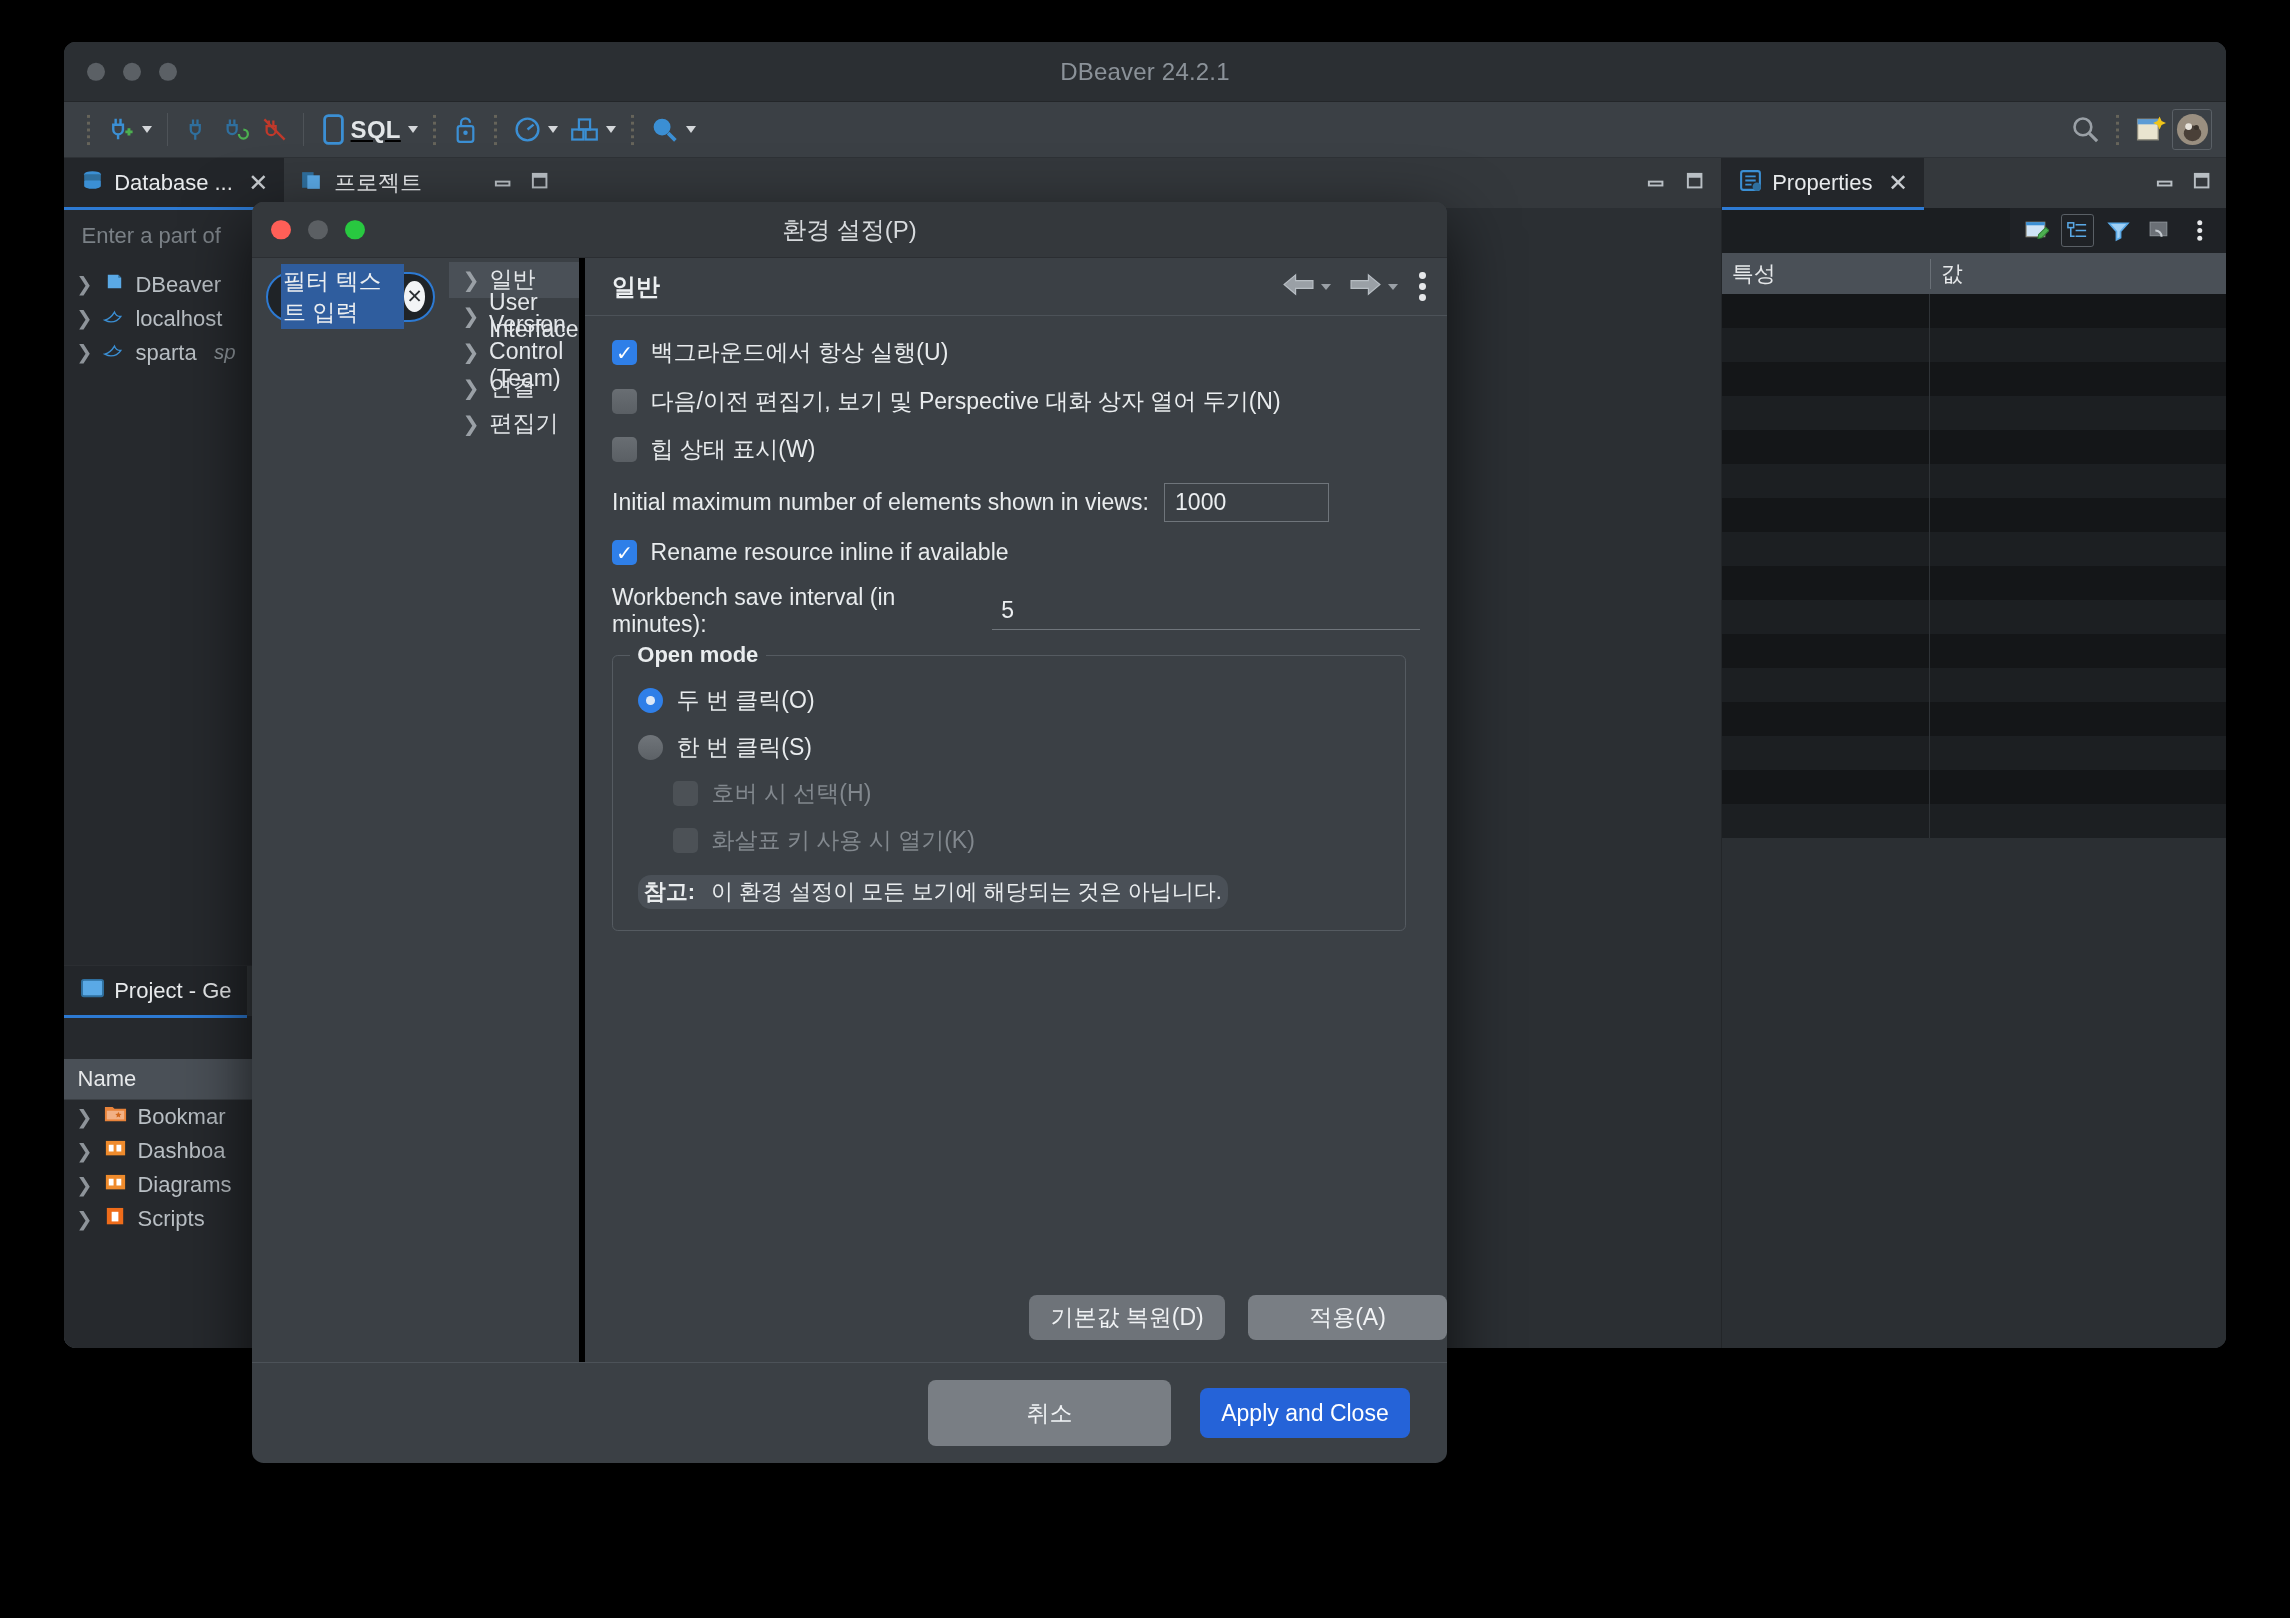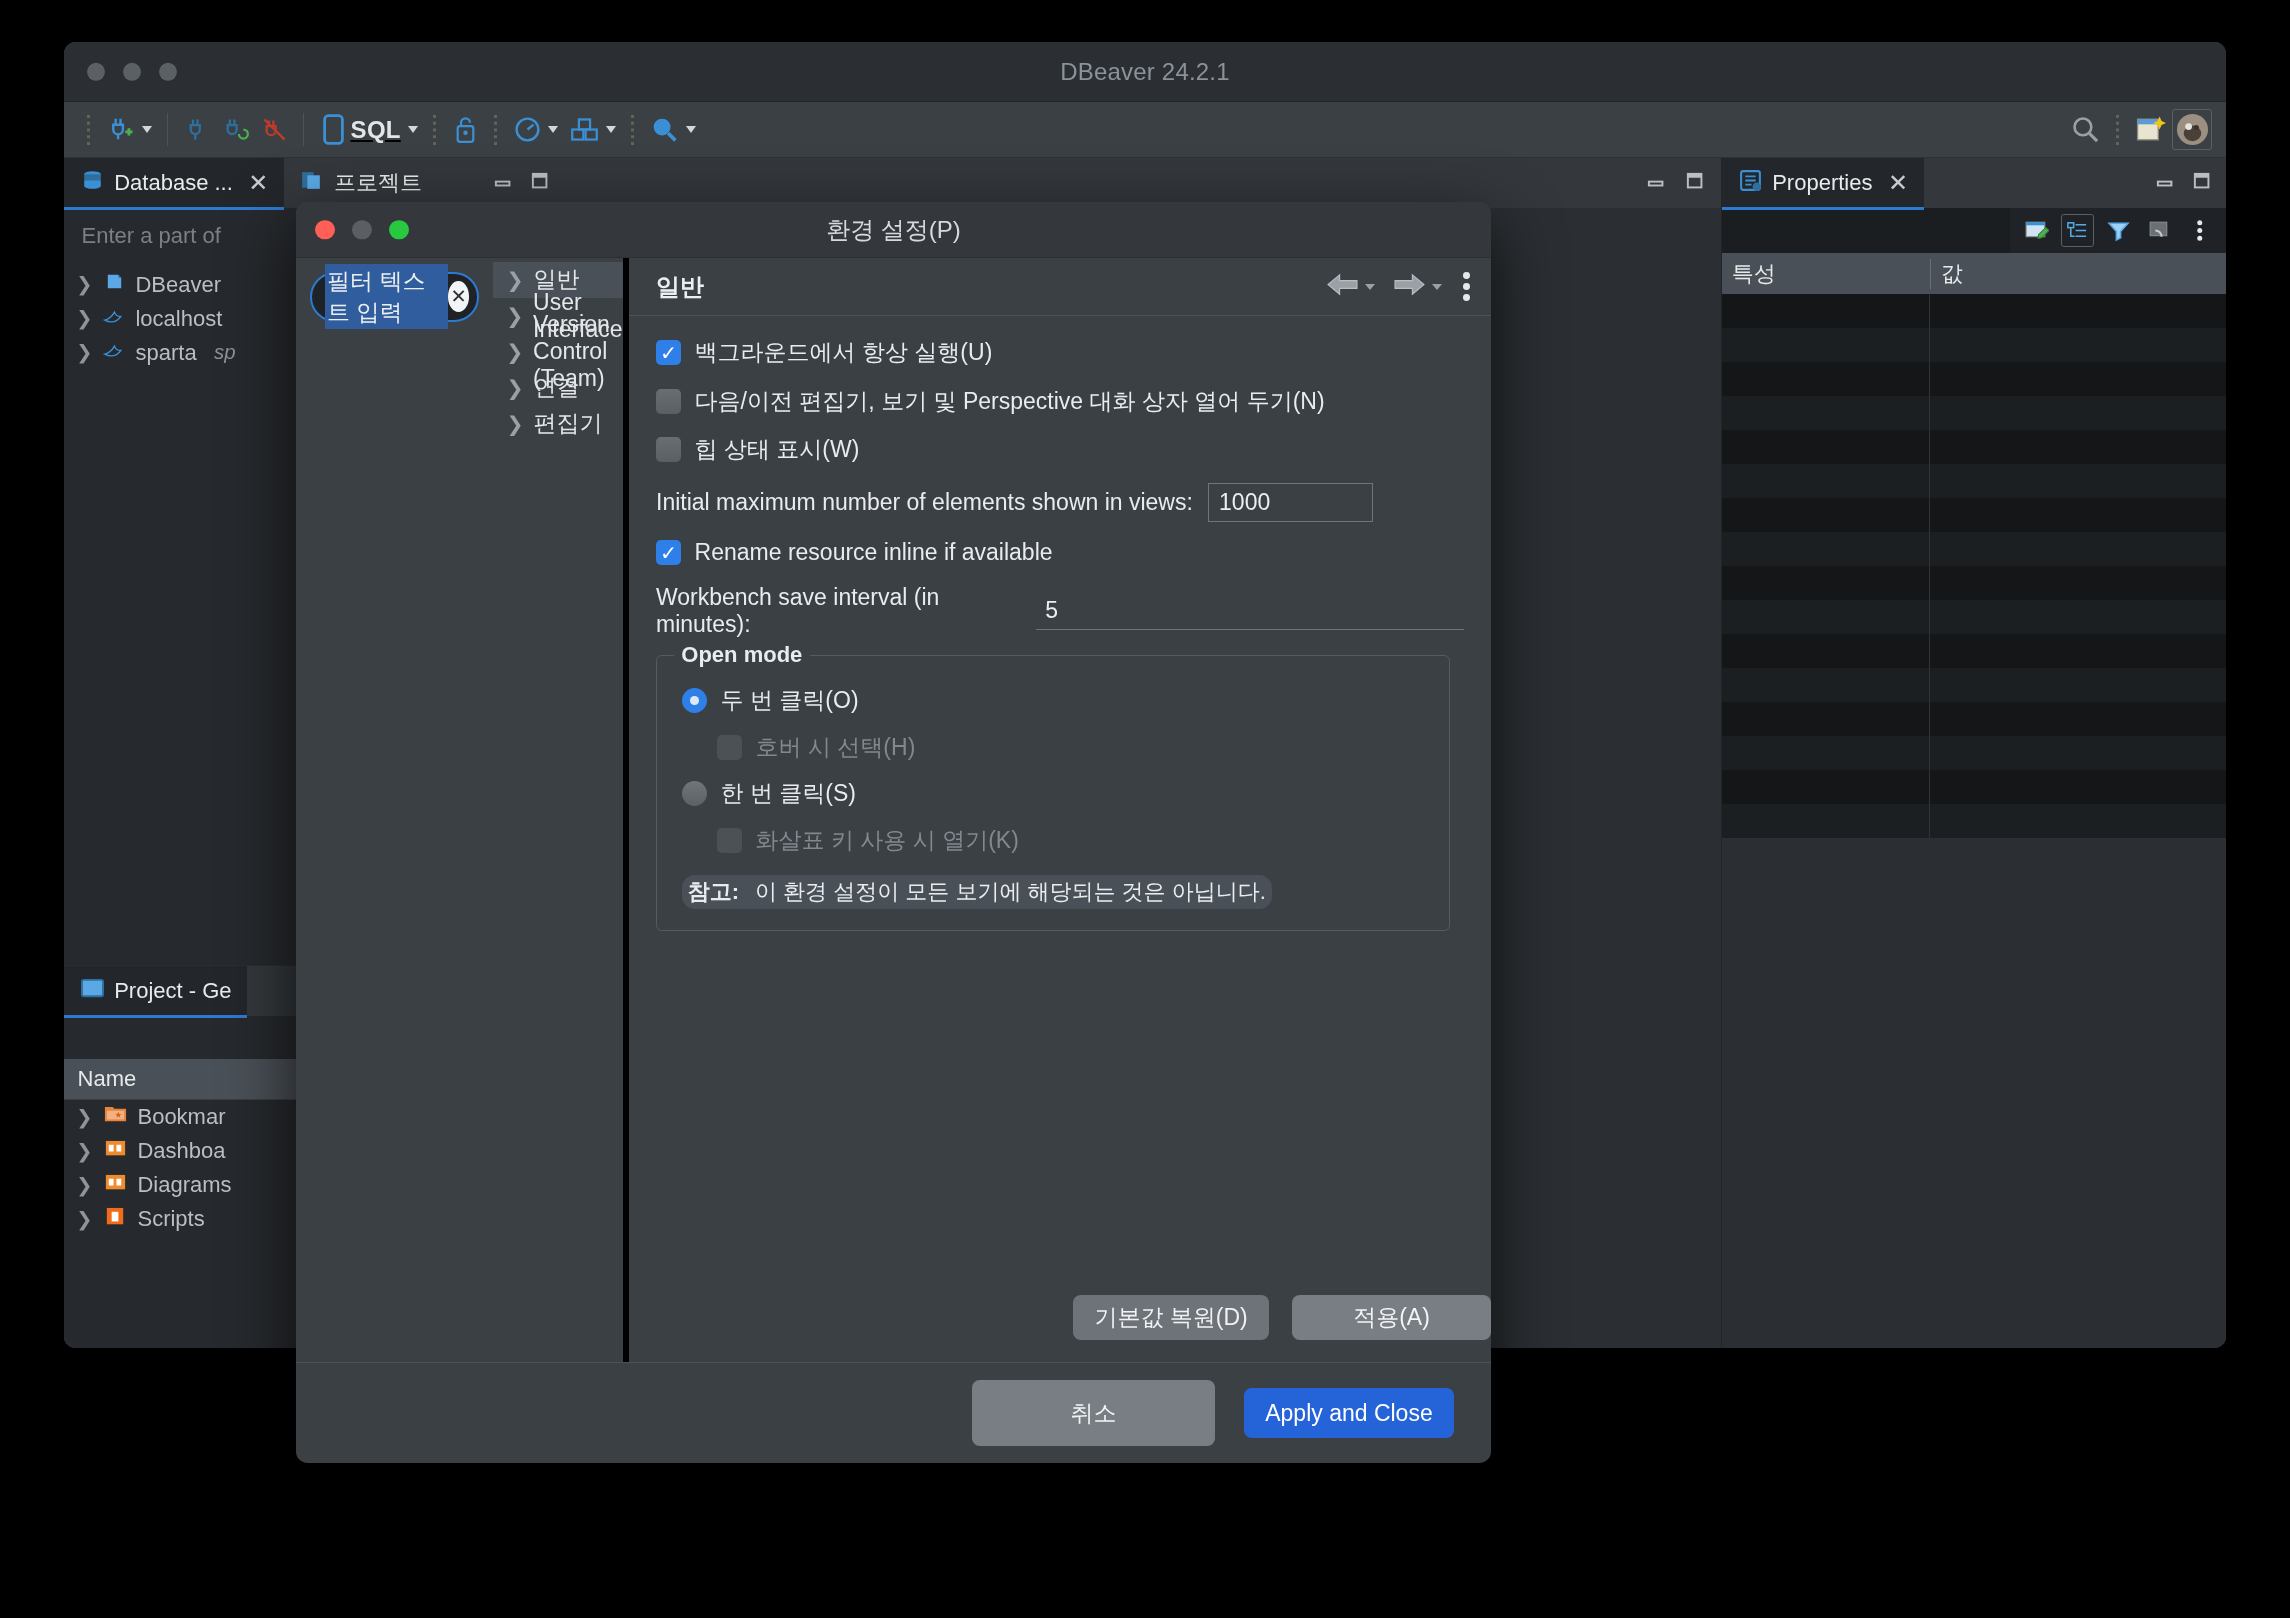--- a/index.html
+++ b/index.html
@@ -111,21 +111,21 @@
   .vdots i { width: 4.9px; height: 4.9px; background: #8d8a7c; border-radius: 1px; display:block; }
 
   
   #prefs {
     position: absolute; left: 252px; top: 202px;
     width: 1195px; height: 1261px;
     background: #3b4045;
     border-radius: 11.6px;
     box-shadow: 0 23px 68px rgba(0,0,0,.72);
     overflow: hidden;
-    display: flex; flex-direction: column; margin-left: 44px;
+    display: flex; flex-direction: column;
   }
   #prefs-title {
     height: 56px; background: #34383c; position: relative;
     display: flex; align-items: center; justify-content: center;
     border-bottom: 1px solid #2b2e32;
   }
   #prefs-title .t { font-size: 24px; color: #d7dadd; }
   .mac-dots-c { position: absolute; left: 19.4px; top: 50%; transform: translateY(-50%); display: flex; gap: 17.5px; }
   .mac-dots-c .d { width: 19.4px; height: 19.4px; border-radius: 50%; }
   .d.red { background: #ff5f57; } .d.yel { background: #5b5f63; } .d.grn { background: #28c840; }
@@ -727,27 +727,27 @@
           <input class="tin w2" value="5" style="">
         </div>
 
         <div class="group">
           <span class="legend">Open mode</span>
           <div class="gbody">
             <div class="radrow">
               <span class="rd on"></span>
               <span class="lbl">두 번 클릭(O)</span>
             </div>
+            <div class="radrow">
+              <span class="rd off"></span>
+              <span class="lbl">한 번 클릭(S)</span>
+            </div>
             <div class="radrow indent">
               <span class="cb dis"></span>
               <span class="lbl dim">호버 시 선택(H)</span>
-            </div>
-            <div class="radrow">
-              <span class="rd off"></span>
-              <span class="lbl">한 번 클릭(S)</span>
             </div>
             <div class="radrow indent">
               <span class="cb dis"></span>
               <span class="lbl dim">화살표 키 사용 시 열기(K)</span>
             </div>
             <div class="note">
               <b>참고:</b>
               <span style="margin-left:9.7px;">이 환경 설정이 모든 보기에 해당되는 것은 아닙니다.</span>
             </div>
           </div>

